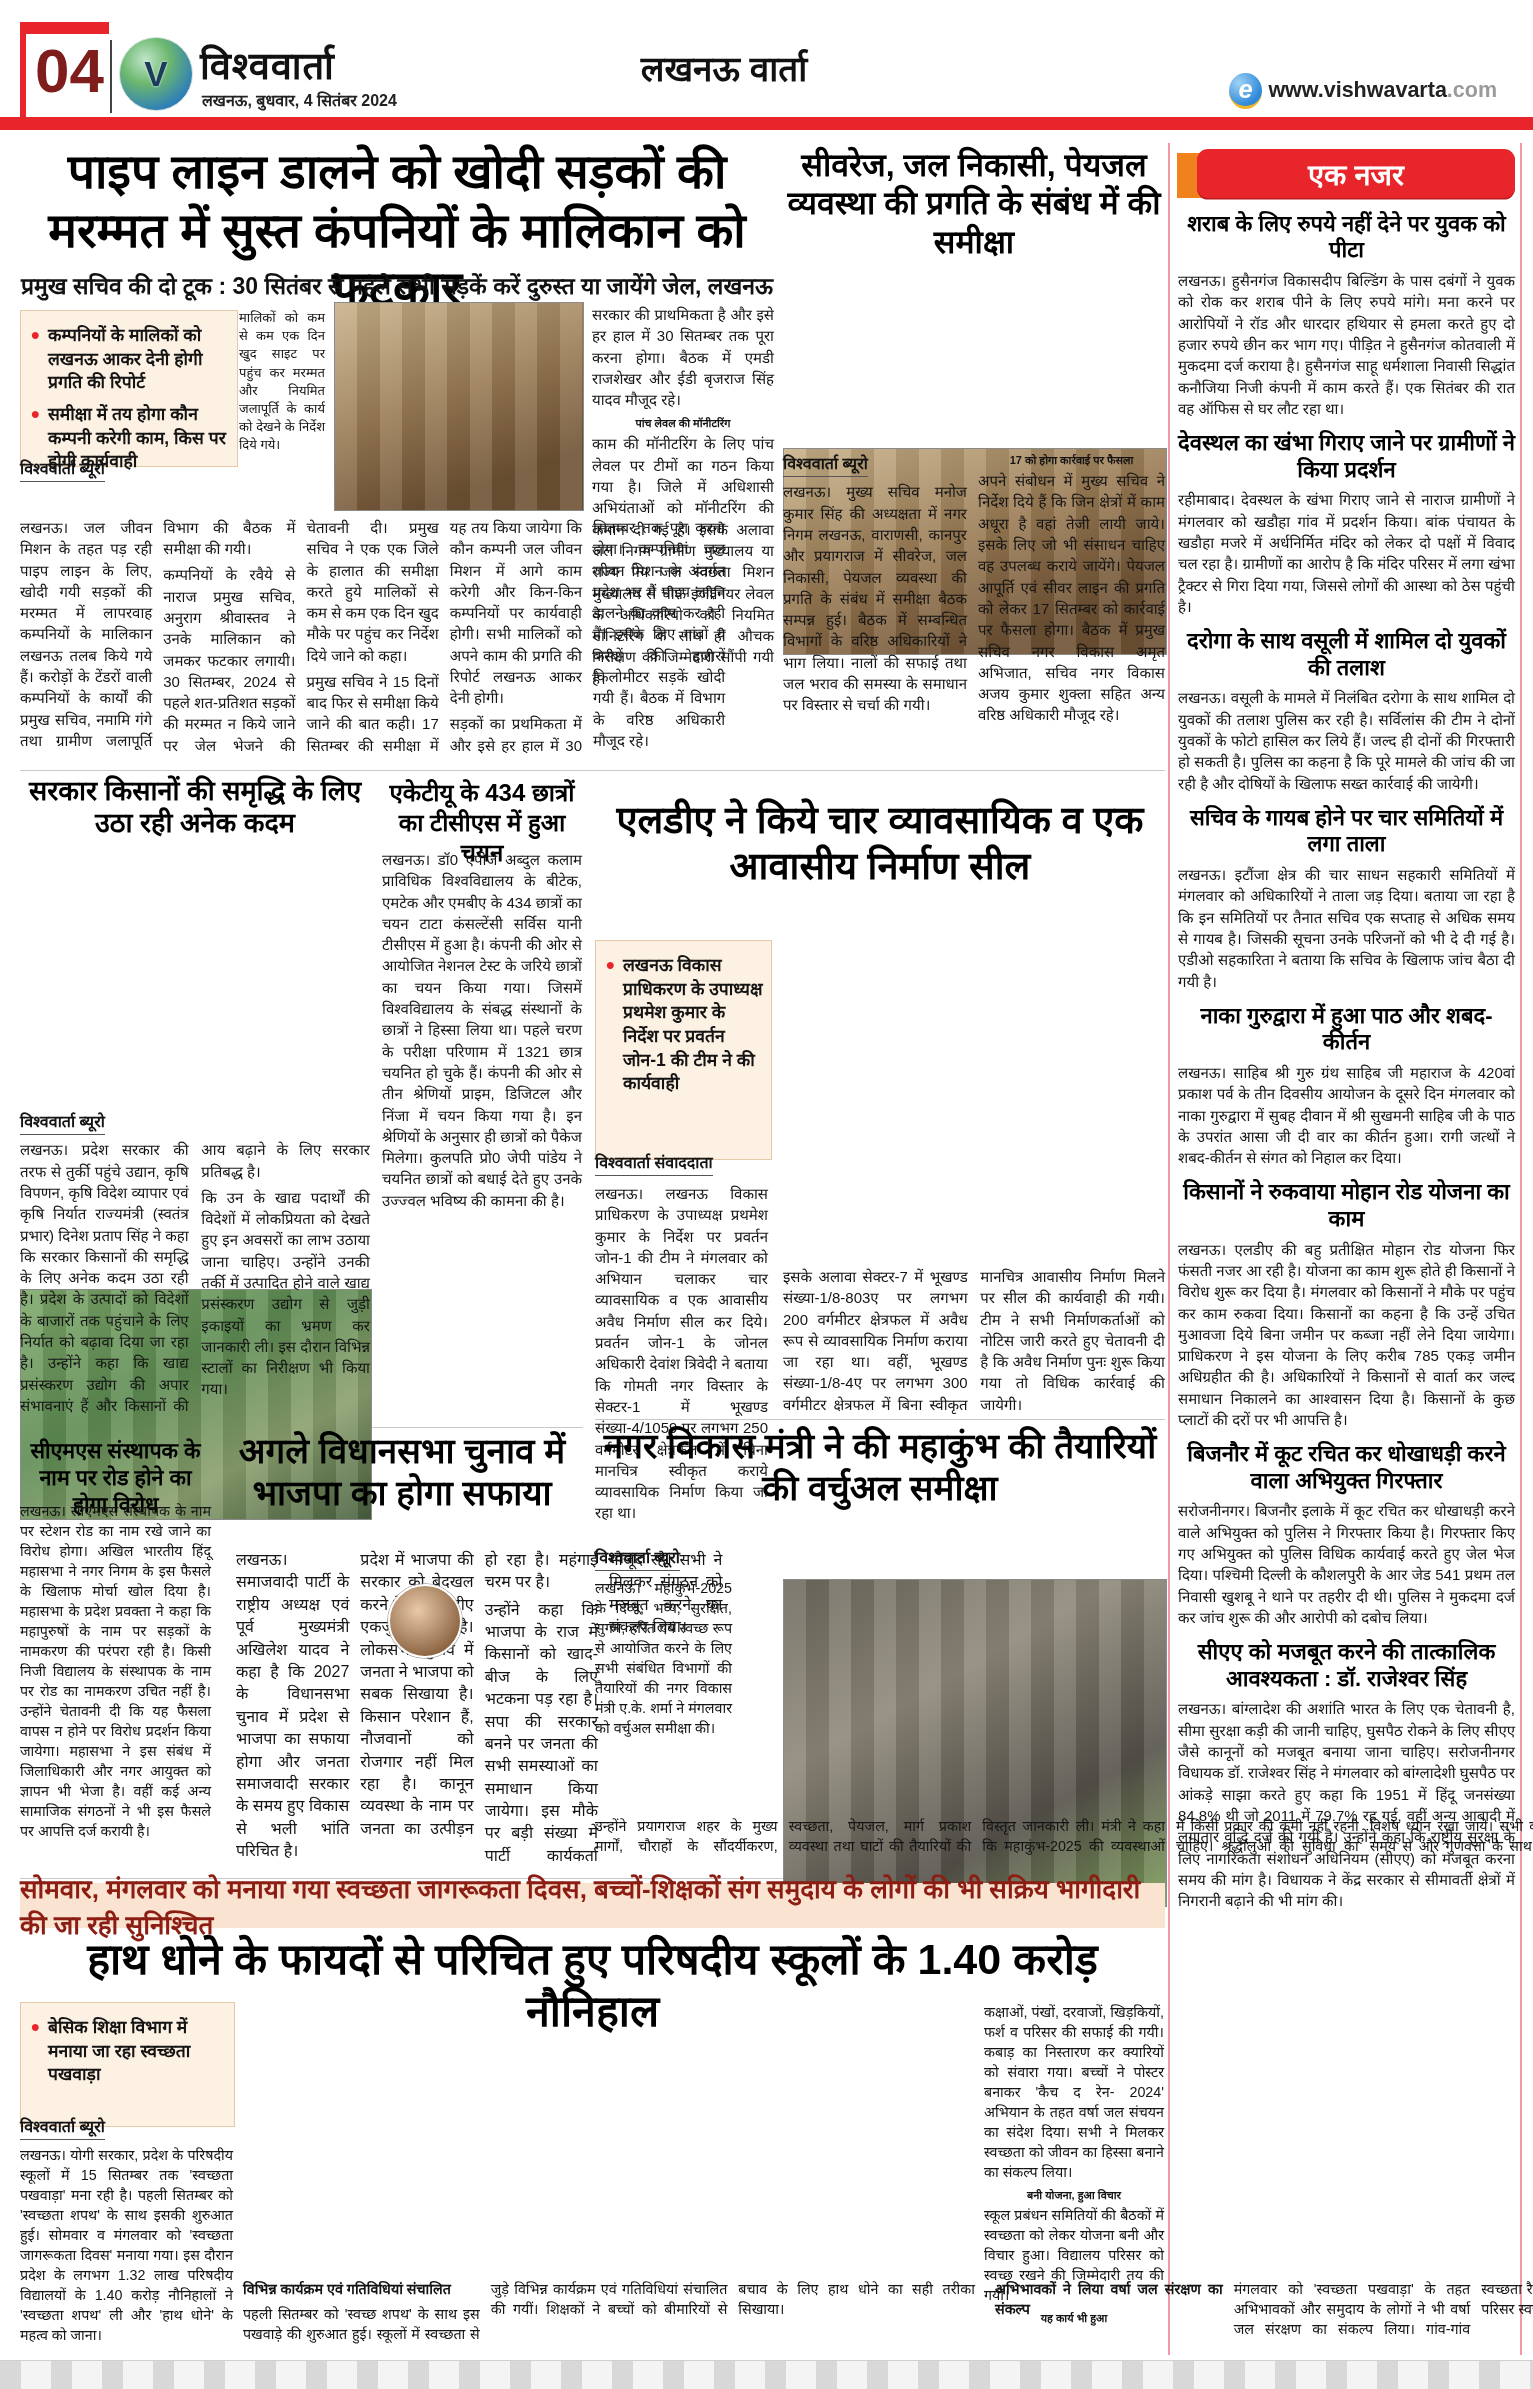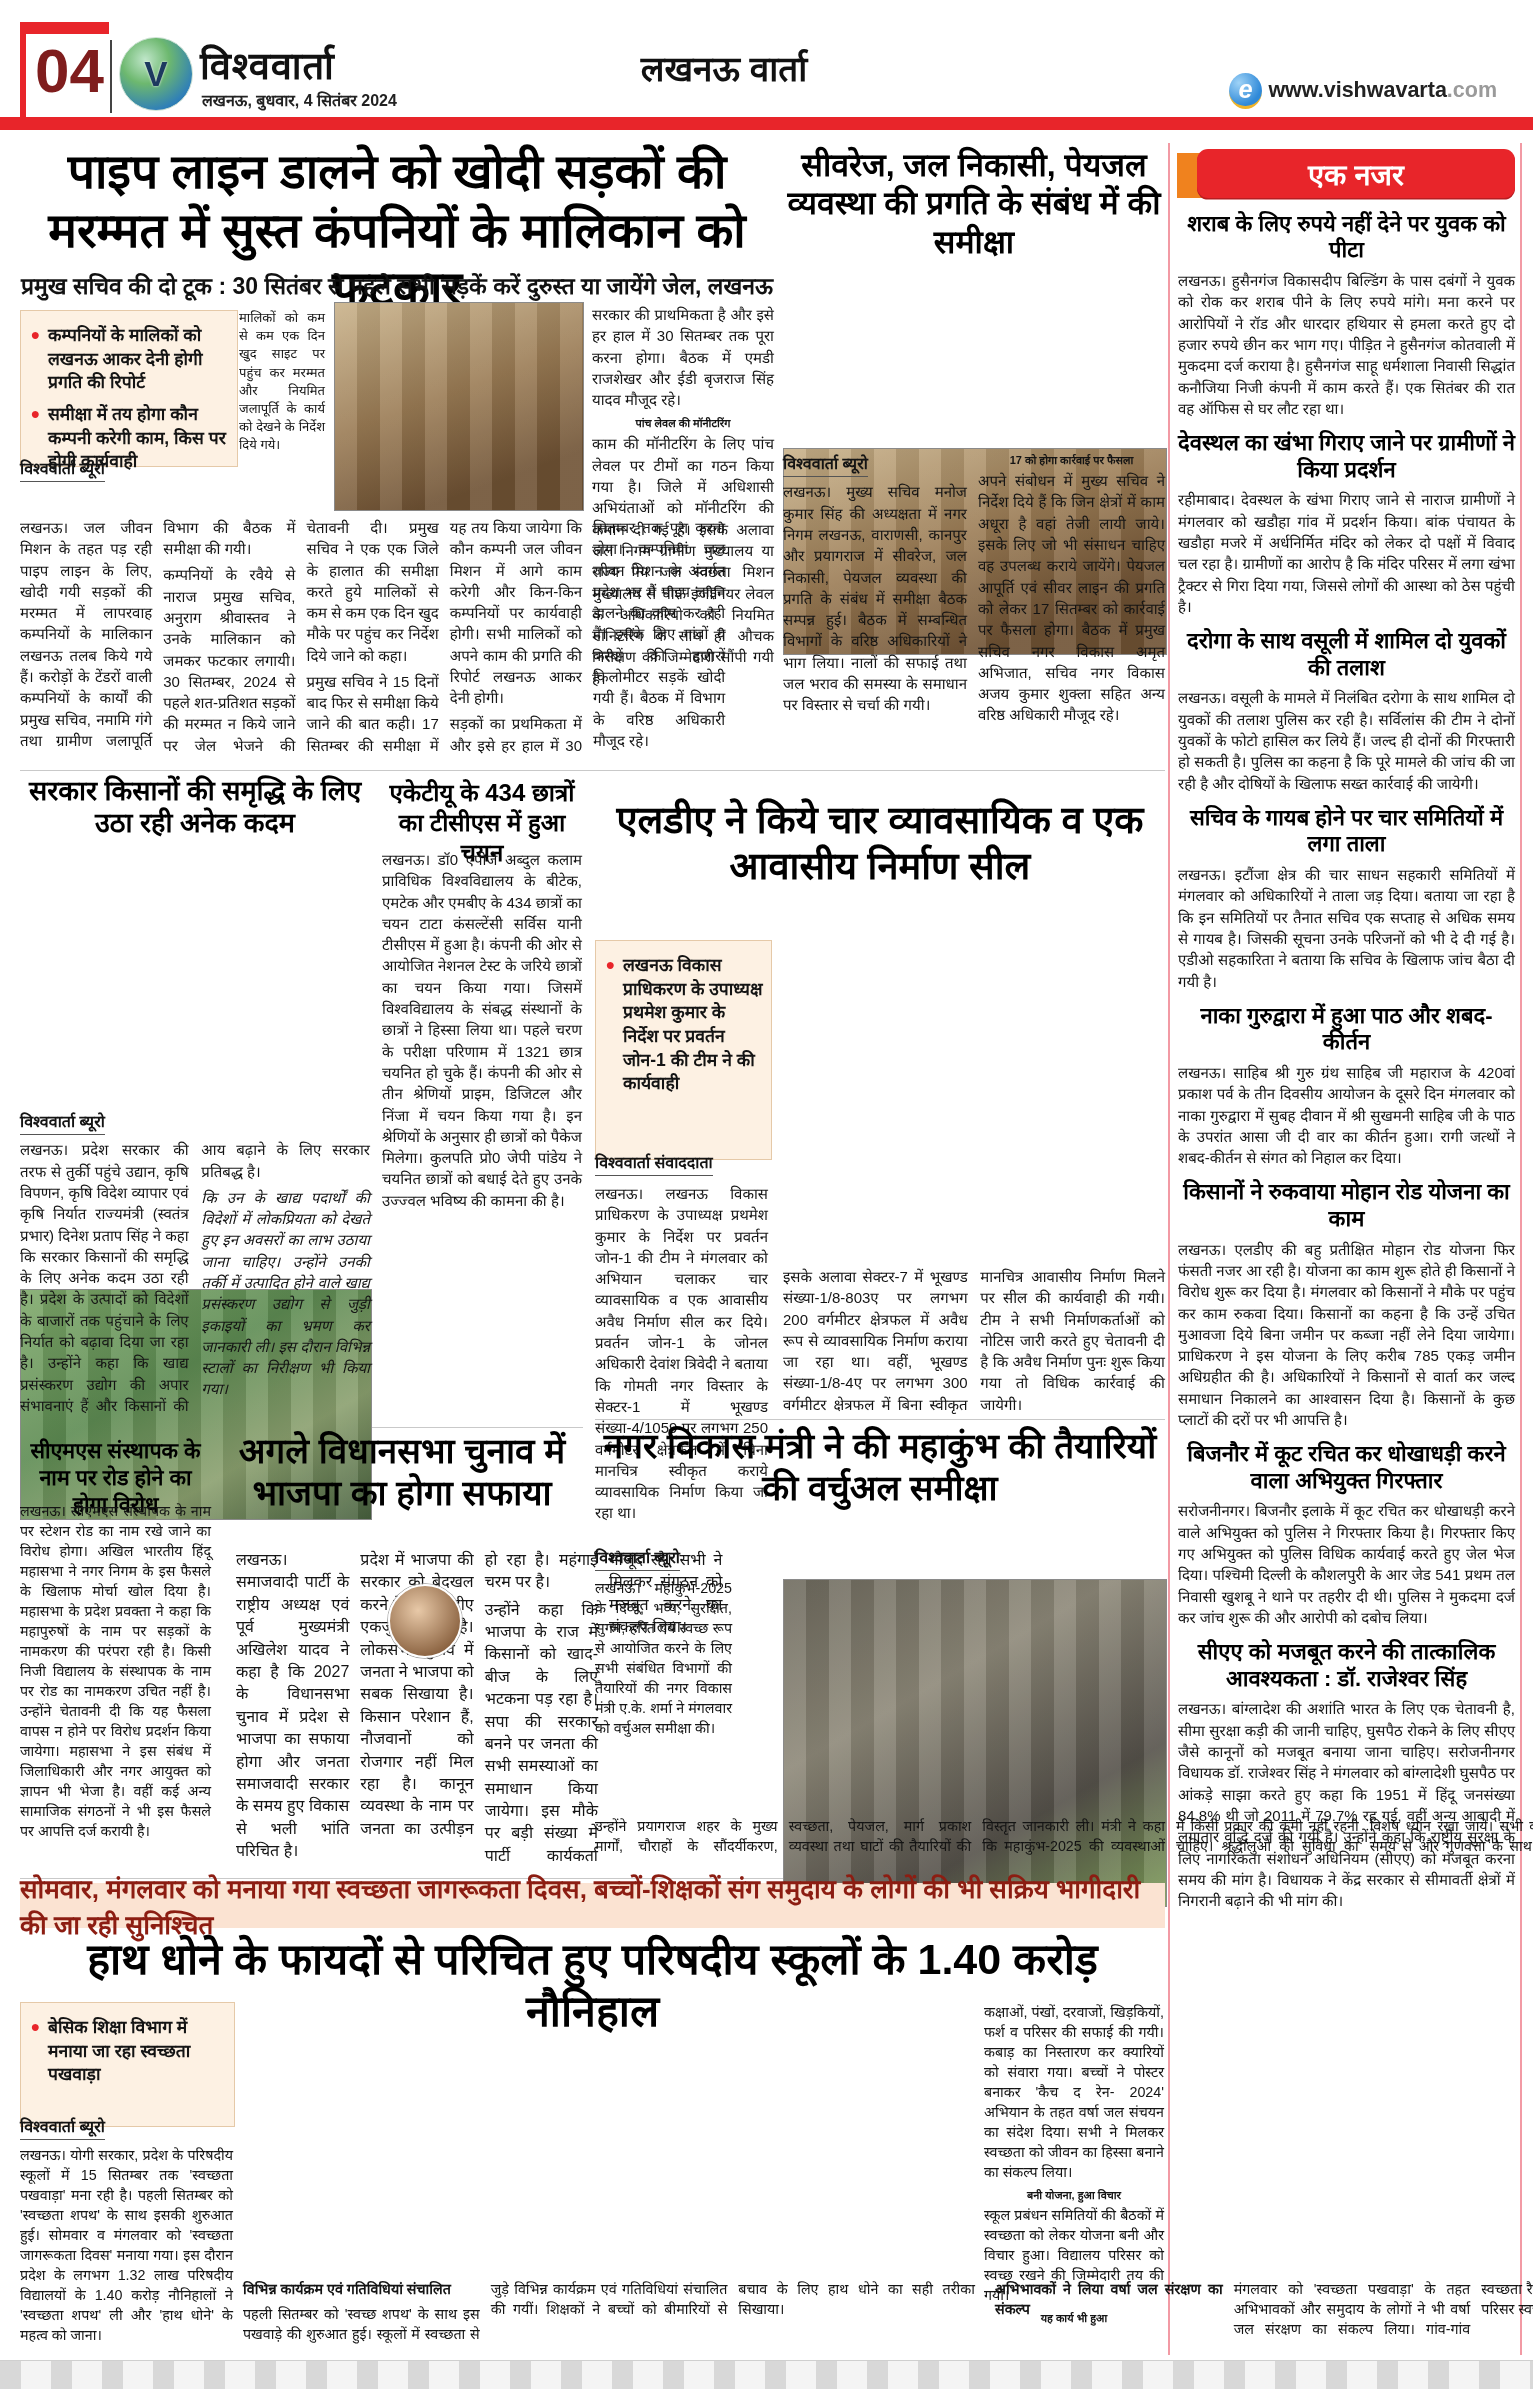--- a/index.html
+++ b/index.html
@@ -159,21 +159,21 @@
   <div class="abs sep" style="left:20px;top:1427px;width:563px;height:0.8px;"></div>
   <div class="abs sep" style="left:595px;top:1419px;width:570px;height:0.8px;"></div>
   <div class="abs sep" style="left:20px;top:1878px;width:1145px;height:0.8px;"></div>
 
   <div class="abs hl-md center" style="left:20px;top:775px;width:350px;">सरकार किसानों की समृद्धि के लिए उठा रही अनेक कदम</div>
   <div class="abs photo green" style="left:20px;top:873px;width:350px;height:229px;"></div>
   <div class="abs" style="left:20px;top:1110px;width:350px;height:313px;">
     <span class="byline">विश्ववार्ता ब्यूरो</span>
     <div class="cols2 body-txt just" style="height:278px;">
       <span style="display: block; margin-bottom: 4.8px;">लखनऊ। प्रदेश सरकार की तरफ से तुर्की पहुंचे उद्यान, कृषि विपणन, कृषि विदेश व्यापार एवं कृषि निर्यात राज्यमंत्री (स्वतंत्र प्रभार) दिनेश प्रताप सिंह ने कहा कि सरकार किसानों की समृद्धि के लिए अनेक कदम उठा रही है। प्रदेश के उत्पादों को विदेशों के बाजारों तक पहुंचाने के लिए निर्यात को बढ़ावा दिया जा रहा है। उन्होंने कहा कि खाद्य प्रसंस्करण उद्योग की अपार संभावनाएं हैं और किसानों की आय बढ़ाने के लिए सरकार प्रतिबद्ध है।</span>
-      <span style="display: block; margin-bottom: 4.8px; font-style: italic;">कि उन के खाद्य पदार्थों की विदेशों में लोकप्रियता को देखते हुए इन अवसरों का लाभ उठाया जाना चाहिए। उन्होंने उनकी तर्की में उत्पादित होने वाले खाद्य प्रसंस्करण उद्योग से जुड़ी इकाइयों का भ्रमण कर जानकारी ली। इस दौरान विभिन्न स्टालों का निरीक्षण भी किया गया।</span>
+      <span style="display: block; margin-bottom: 4.8px;">कि उन के खाद्य पदार्थों की विदेशों में लोकप्रियता को देखते हुए इन अवसरों का लाभ उठाया जाना चाहिए। उन्होंने उनकी तर्की में उत्पादित होने वाले खाद्य प्रसंस्करण उद्योग से जुड़ी इकाइयों का भ्रमण कर जानकारी ली। इस दौरान विभिन्न स्टालों का निरीक्षण भी किया गया।</span>
     </div>
   </div>
 
   <div class="abs hl-sm center" style="left:382px;top:778px;width:200px;font-size:24px;">एकेटीयू के 434 छात्रों का टीसीएस में हुआ चयन</div>
   <div class="abs body-txt just" style="left:382px;top:849px;width:200px;height:573px;">लखनऊ। डॉ0 एपीजे अब्दुल कलाम प्राविधिक विश्वविद्यालय के बीटेक, एमटेक और एमबीए के 434 छात्रों का चयन टाटा कंसल्टेंसी सर्विस यानी टीसीएस में हुआ है। कंपनी की ओर से आयोजित नेशनल टेस्ट के जरिये छात्रों का चयन किया गया। जिसमें विश्वविद्यालय के संबद्ध संस्थानों के छात्रों ने हिस्सा लिया था। पहले चरण के परीक्षा परिणाम में 1321 छात्र चयनित हो चुके हैं। कंपनी की ओर से तीन श्रेणियों प्राइम, डिजिटल और निंजा में चयन किया गया है। इन श्रेणियों के अनुसार ही छात्रों को पैकेज मिलेगा। कुलपति प्रो0 जेपी पांडेय ने चयनित छात्रों को बधाई देते हुए उनके उज्ज्वल भविष्य की कामना की है।</div>
 
   <div class="abs hl-xl center" style="left:595px;top:798px;width:570px;font-size:38px;">एलडीए ने किये चार व्यावसायिक व एक आवासीय निर्माण सील</div>
   <div class="abs kicker" style="left:595px;top:940px;width:156px;height:197px;">
     <p>लखनऊ विकास प्राधिकरण के उपाध्यक्ष प्रथमेश कुमार के निर्देश पर प्रवर्तन जोन-1 की टीम ने की कार्यवाही</p>
   </div>

